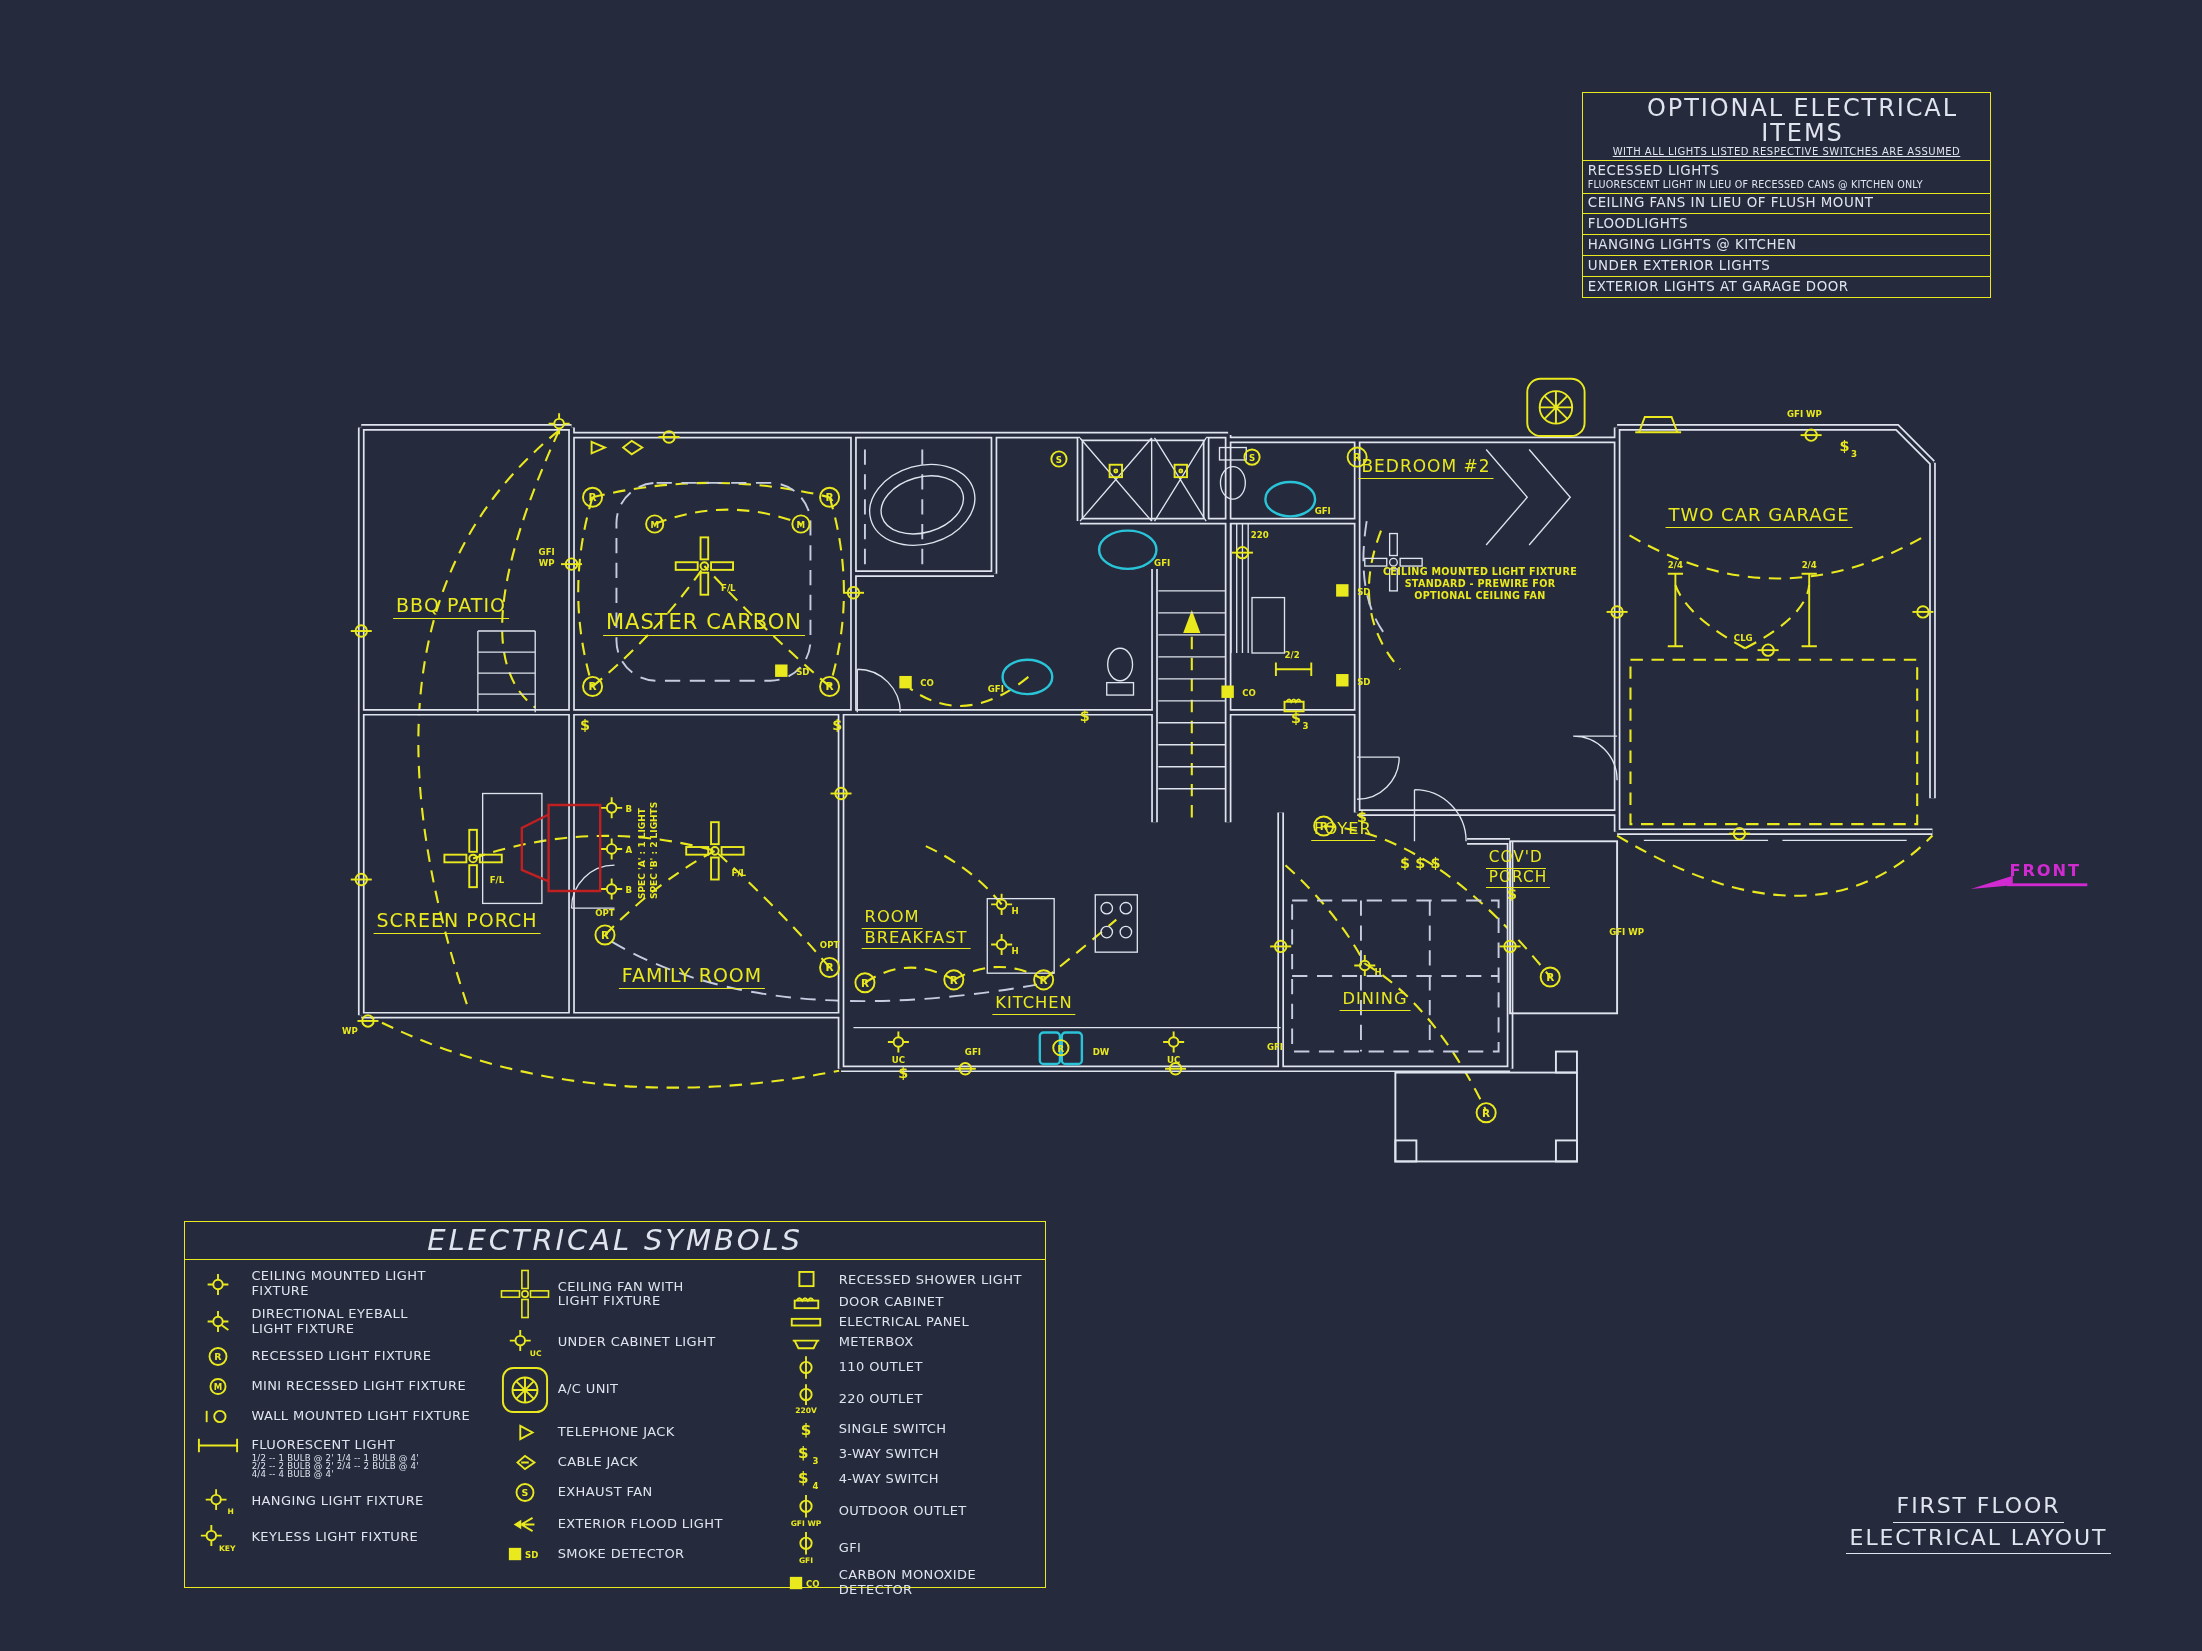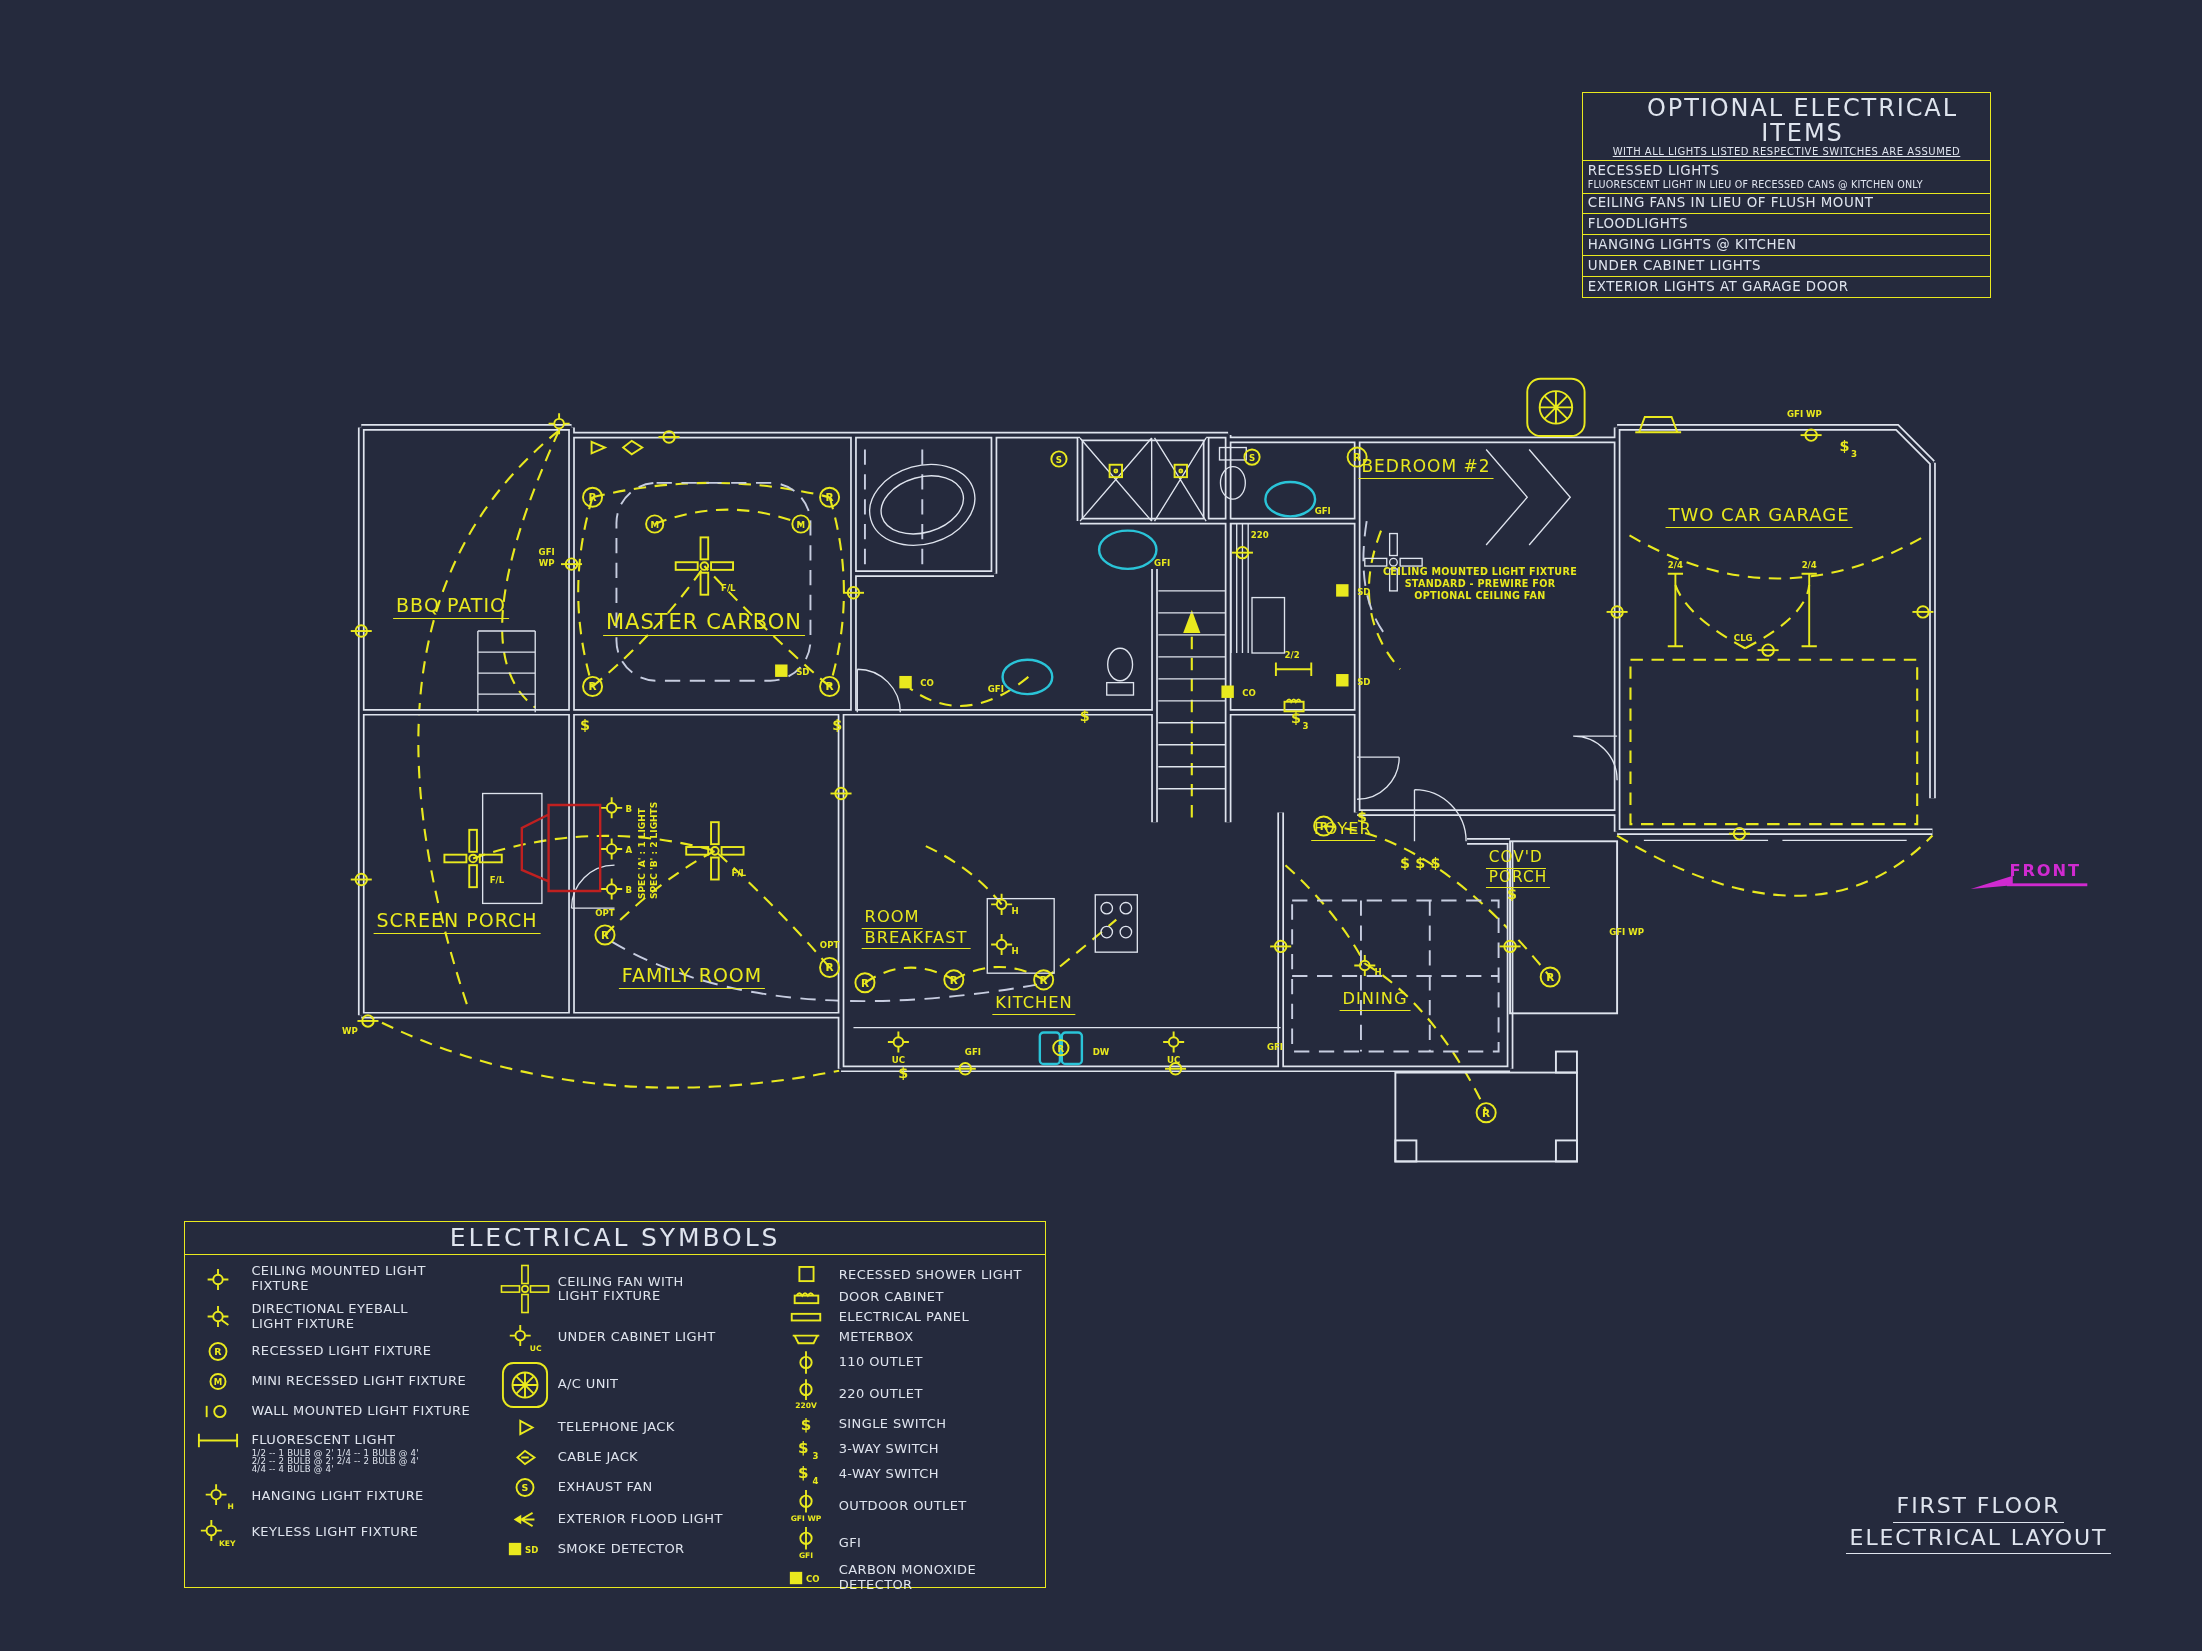--- a/index.html
+++ b/index.html
@@ -41,22 +41,22 @@
     border:1.9px solid var(--yellow);color:var(--white);}
   .opt-title{font-size:24px;letter-spacing:1.9px;text-align:center;padding-top:2.9px;line-height:1.05;margin-left:32px;}
   .opt-sub{font-size:10px;text-align:center;letter-spacing:0.5px;padding-bottom:2.9px;text-decoration:underline;}
   .opt-row{border-top:1.4px solid var(--yellow);font-size:13.4px;letter-spacing:0.5px;
     padding:1.9px 3.8px 1.9px 4.8px;line-height:1.2;}
   .opt-row .sub{font-size:9.6px;letter-spacing:0.2px;}
 
   
   .leg{position:absolute;left:184px;top:1221px;width:860px;height:365px;
     border:1.9px solid var(--yellow);color:var(--white);}
-  .leg-title{font-size:25px;letter-spacing:2.9px;text-align:center;
-    border-bottom:1.4px solid var(--yellow);padding:1px 0 1.9px;}
+  .leg-title{font-size:29px;letter-spacing:2.9px;text-align:center;
+    border-bottom:1.4px solid var(--yellow);padding:1px 0 1.9px;font-style:italic;}
   .leg-body{position:relative;height:calc(100% - 34px);}
   .leg-col{position:absolute;top:9.6px;display:flex;flex-direction:column;}
   .leg-col.c1{left:5.7px;width:296px;gap:6.7px;}
   .leg-col.c2{left:312px;width:279px;gap:8.6px;}
   .leg-col.c3{left:593px;width:262px;gap:2.9px;}
   .li{display:flex;align-items:center;gap:5.7px;}
   .ic{width:55px;min-width:55px;display:flex;justify-content:center;align-items:center;}
   .lt{font-size:13px;letter-spacing:0.4px;line-height:1.15;}
   .lsub{font-size:8.6px;letter-spacing:0.2px;line-height:1.4;margin-left:61px;margin-top:-3.8px;}
   .ic svg{overflow:visible}
@@ -449,21 +449,21 @@
     <div class="opt-row">
         <div>CEILING FANS IN LIEU OF FLUSH MOUNT</div>
       </div>
     <div class="opt-row">
         <div>FLOODLIGHTS</div>
       </div>
     <div class="opt-row">
         <div>HANGING LIGHTS @ KITCHEN</div>
       </div>
     <div class="opt-row">
-        <div>UNDER CABINET LIGHTS</div>
+        <div>UNDER EXTERIOR LIGHTS</div>
       </div>
     <div class="opt-row">
         <div>EXTERIOR LIGHTS AT GARAGE DOOR</div>
       </div>
   </div>
 
   <div class="leg">
     <div class="leg-title">ELECTRICAL SYMBOLS</div>
     <div class="leg-body">
 

